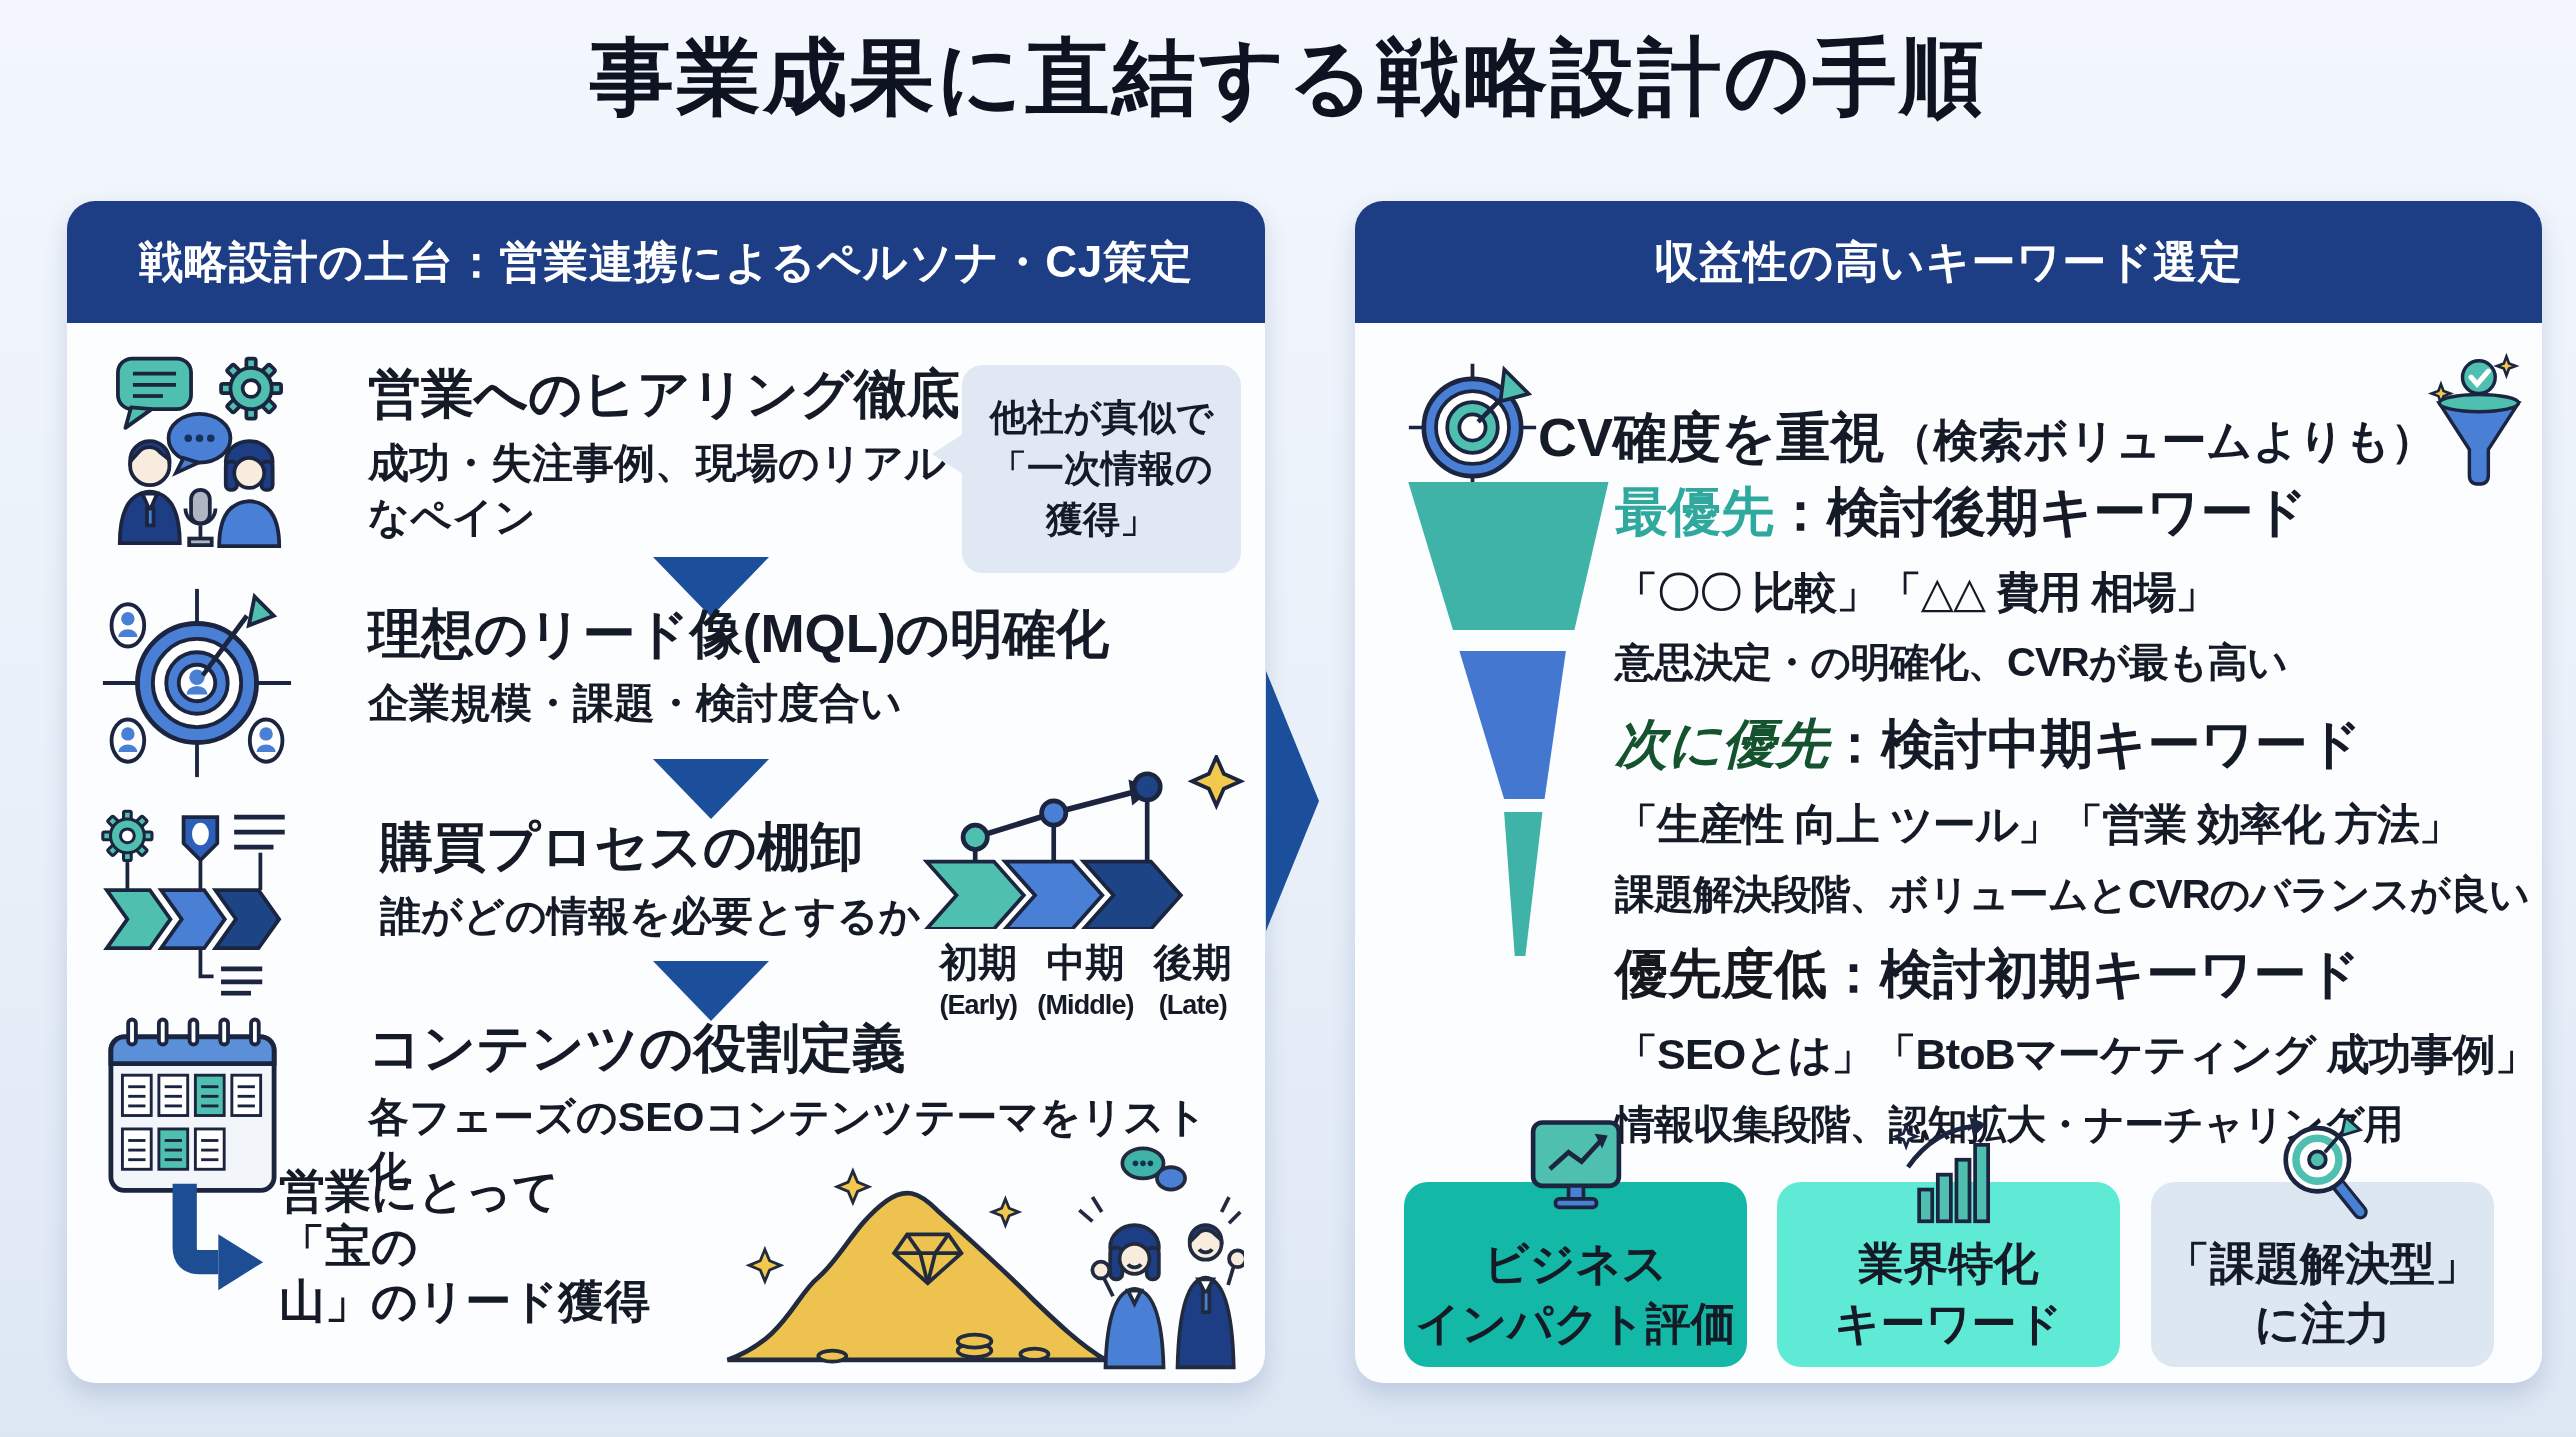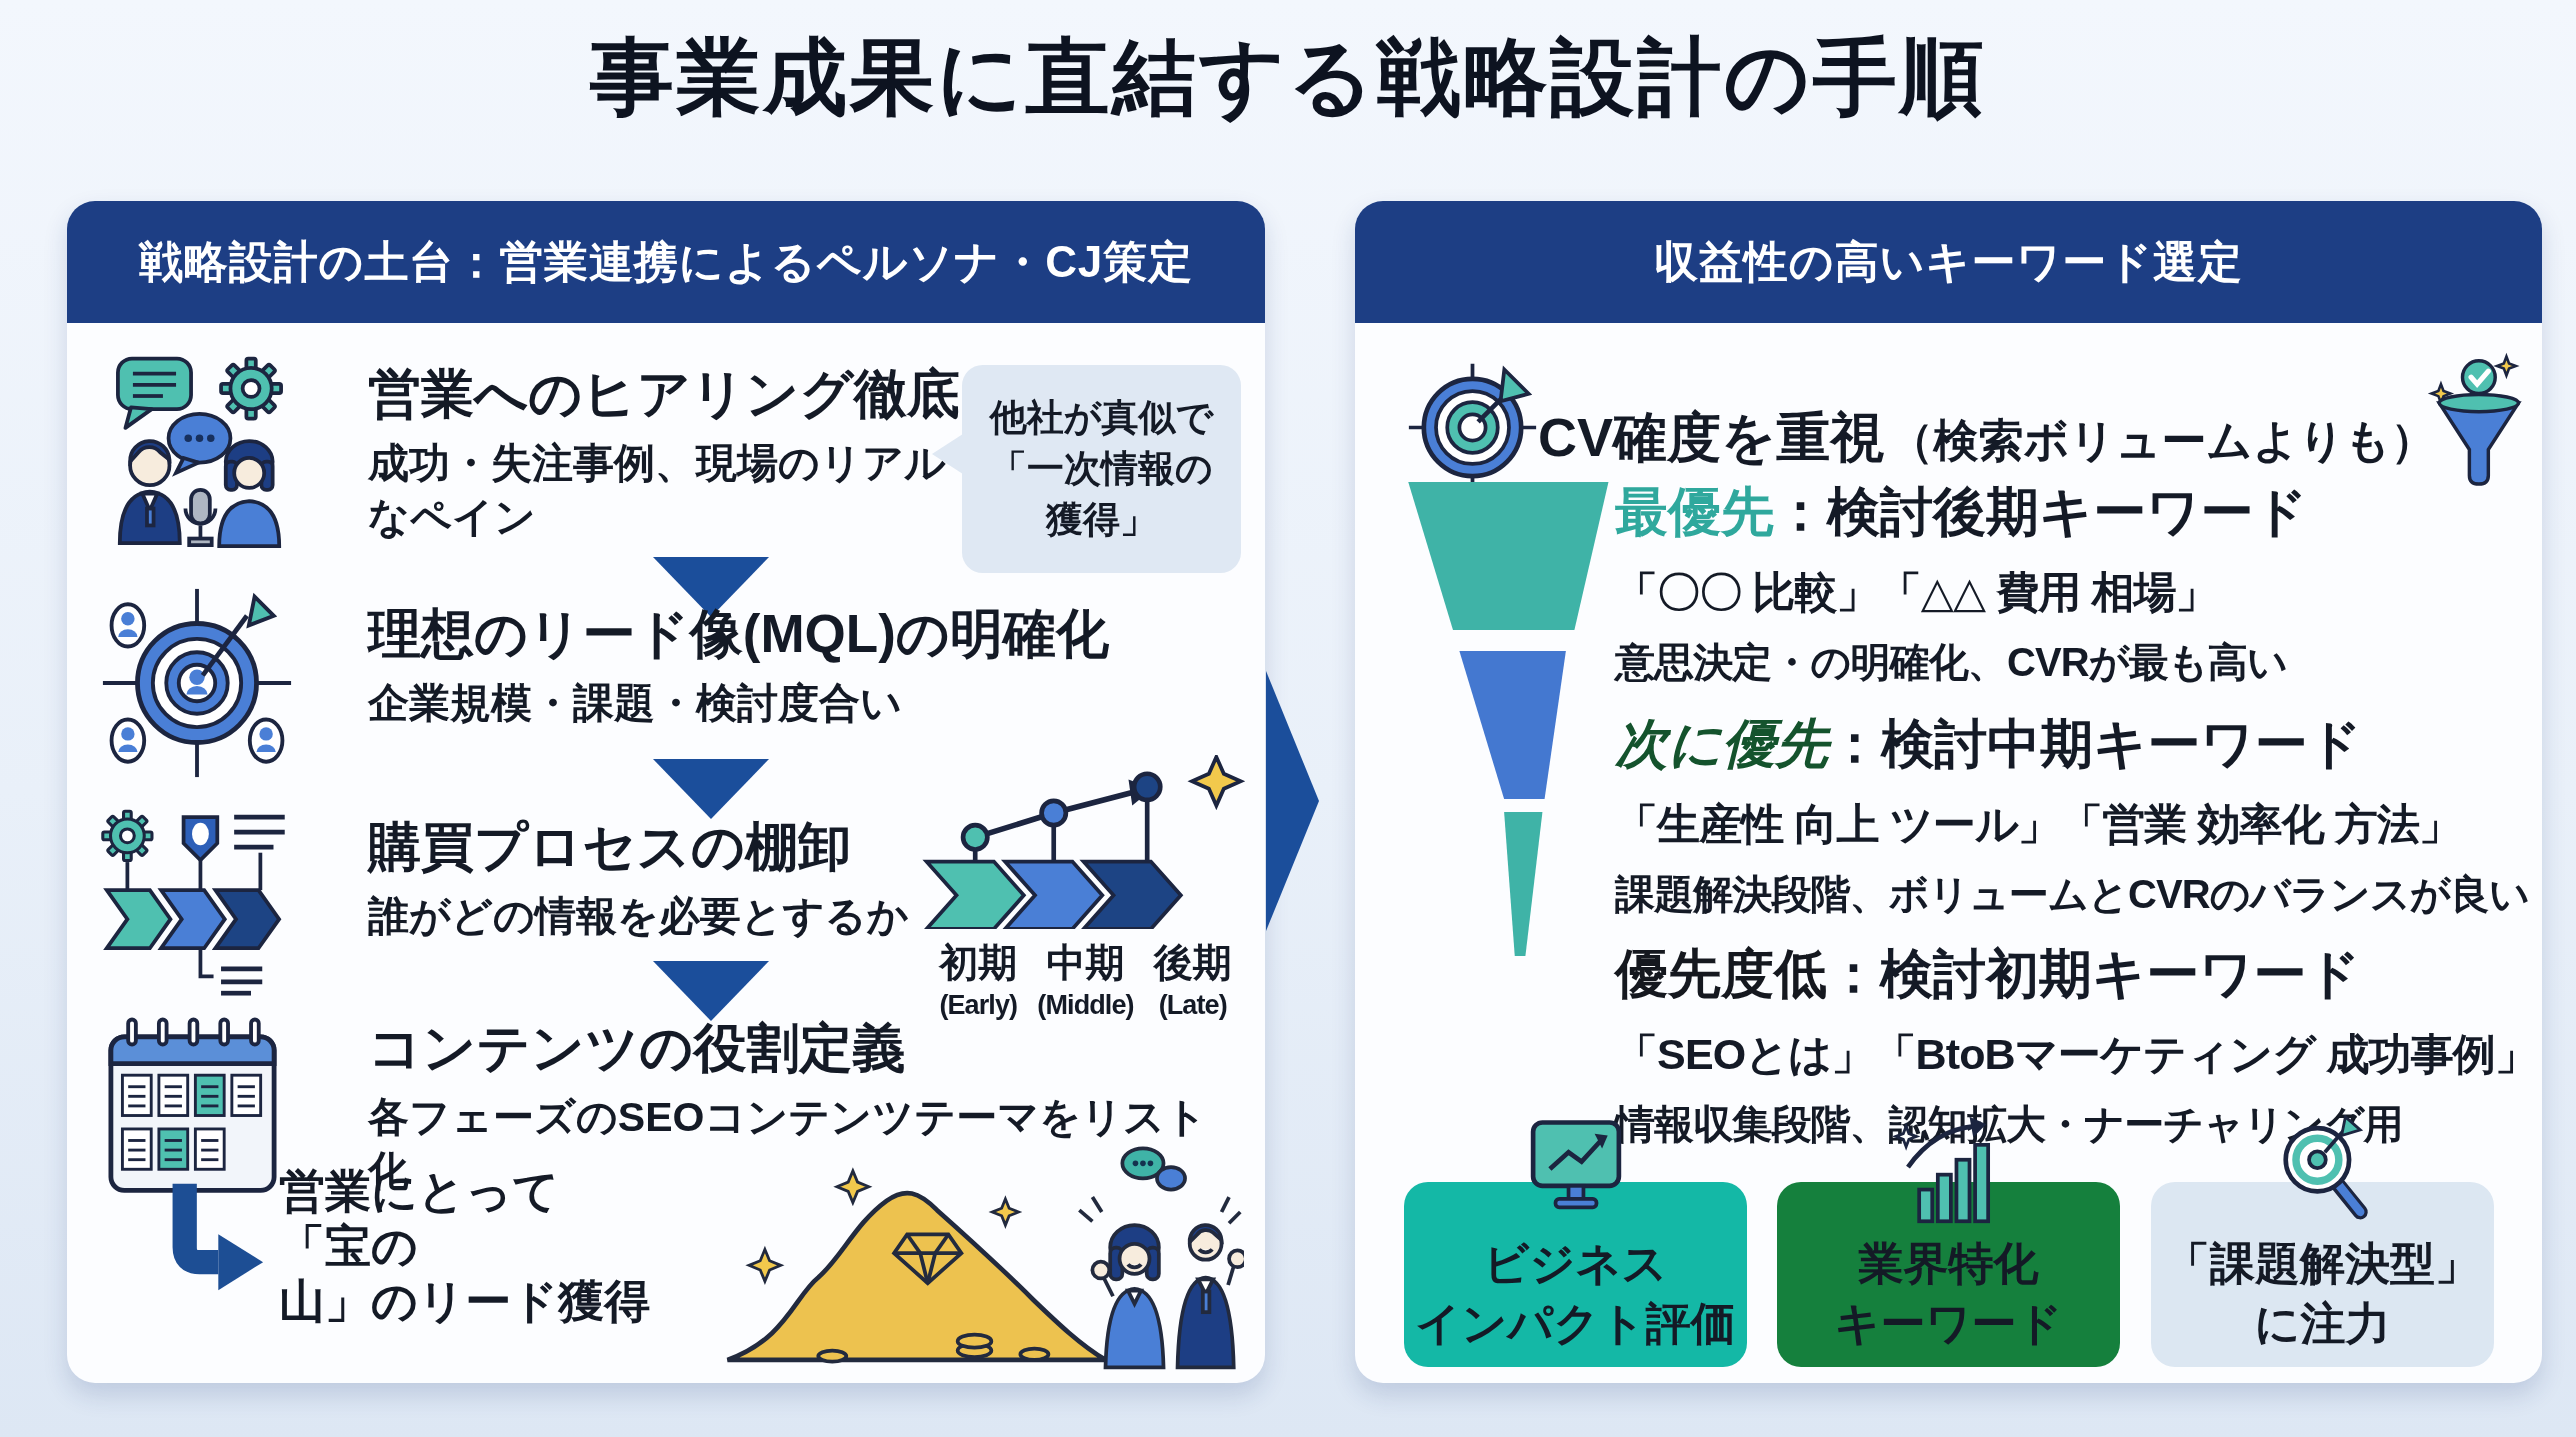--- a/index.html
+++ b/index.html
@@ -16,21 +16,21 @@
                 color:#fff;font-size:44px;font-weight:800;letter-spacing:0.9px;background:#1d3e84;}
   .panel-body{position:relative;height:1061px;}
 
   
   .s-icon{position:absolute;left:34px;}
   .s-text{position:absolute;left:301px;}
   .step-title{font-size:53px;font-weight:900;line-height:1.12;white-space:nowrap;}
   .step-desc{font-size:41px;font-weight:700;line-height:1.32;margin-top:13px;}
   .t1{top:41px;} .i1{top:28px;}
   .t2{top:281px;width:899px;} .i2{top:264px;}
-  .t3{top:494px;width:580px;} .i3{top:481px;}
+  .t3{top:494px;width:580px;margin-left:12px;} .i3{top:481px;}
   .t4{top:695px;width:861px;} .i4{top:685px;}
   .t1 .step-desc{max-width:599px;}
 
   .down-arrow{position:absolute;left:586px;width:0;height:0;
               border-left:58px solid transparent;border-right:58px solid transparent;
               border-top:60px solid #1c4e9a;}
   .a1{top:234px;} .a2{top:436px;} .a3{top:638px;}
 
   .callout{position:absolute;left:895px;top:42px;width:279px;height:208px;background:#dfe8f3;
            border-radius:20.6px;display:flex;flex-direction:column;justify-content:center;gap:3.7px;
@@ -452,21 +452,21 @@
             <rect x="14" y="8" width="92" height="68" rx="10" fill="#4fc0b0" stroke="#1c2540" stroke-width="5"></rect>
             <polyline points="32,58 52,40 66,50 88,26" fill="none" stroke="#1c2540" stroke-width="5"></polyline>
             <polygon points="80,20 94,22 88,36" fill="#1c2540"></polygon>
             <rect x="52" y="76" width="16" height="14" fill="#4a7fd6" stroke="#1c2540" stroke-width="4"></rect>
             <rect x="38" y="90" width="44" height="9" rx="4" fill="#4a7fd6" stroke="#1c2540" stroke-width="4"></rect>
           </svg>
         </div>
         <div>ビジネス</div>
         <div>インパクト評価</div>
       </div>
-      <div class="card card2" style="background: #15803d;">
+      <div class="card card2" style="background: #5eead4;">
         <div class="card-icon">
           <svg width="112" height="110" viewBox="0 0 120 118">
             <path d="M16,56 Q44,16 88,12" fill="none" stroke="#1c2540" stroke-width="5"></path>
             <polygon points="82,2 100,10 86,24" fill="#1c2540"></polygon>
             <path d="M14,12 L17,20 L25,23 L17,26 L14,34 L11,26 L3,23 L11,20 Z" fill="#fff" stroke="#1c2540" stroke-width="3"></path>
             <rect x="28" y="80" width="14" height="34" fill="#4fc0b0" stroke="#1c2540" stroke-width="4"></rect>
             <rect x="48" y="64" width="14" height="50" fill="#4fc0b0" stroke="#1c2540" stroke-width="4"></rect>
             <rect x="68" y="48" width="14" height="66" fill="#4fc0b0" stroke="#1c2540" stroke-width="4"></rect>
             <rect x="88" y="32" width="14" height="82" fill="#4fc0b0" stroke="#1c2540" stroke-width="4"></rect>
           </svg>

